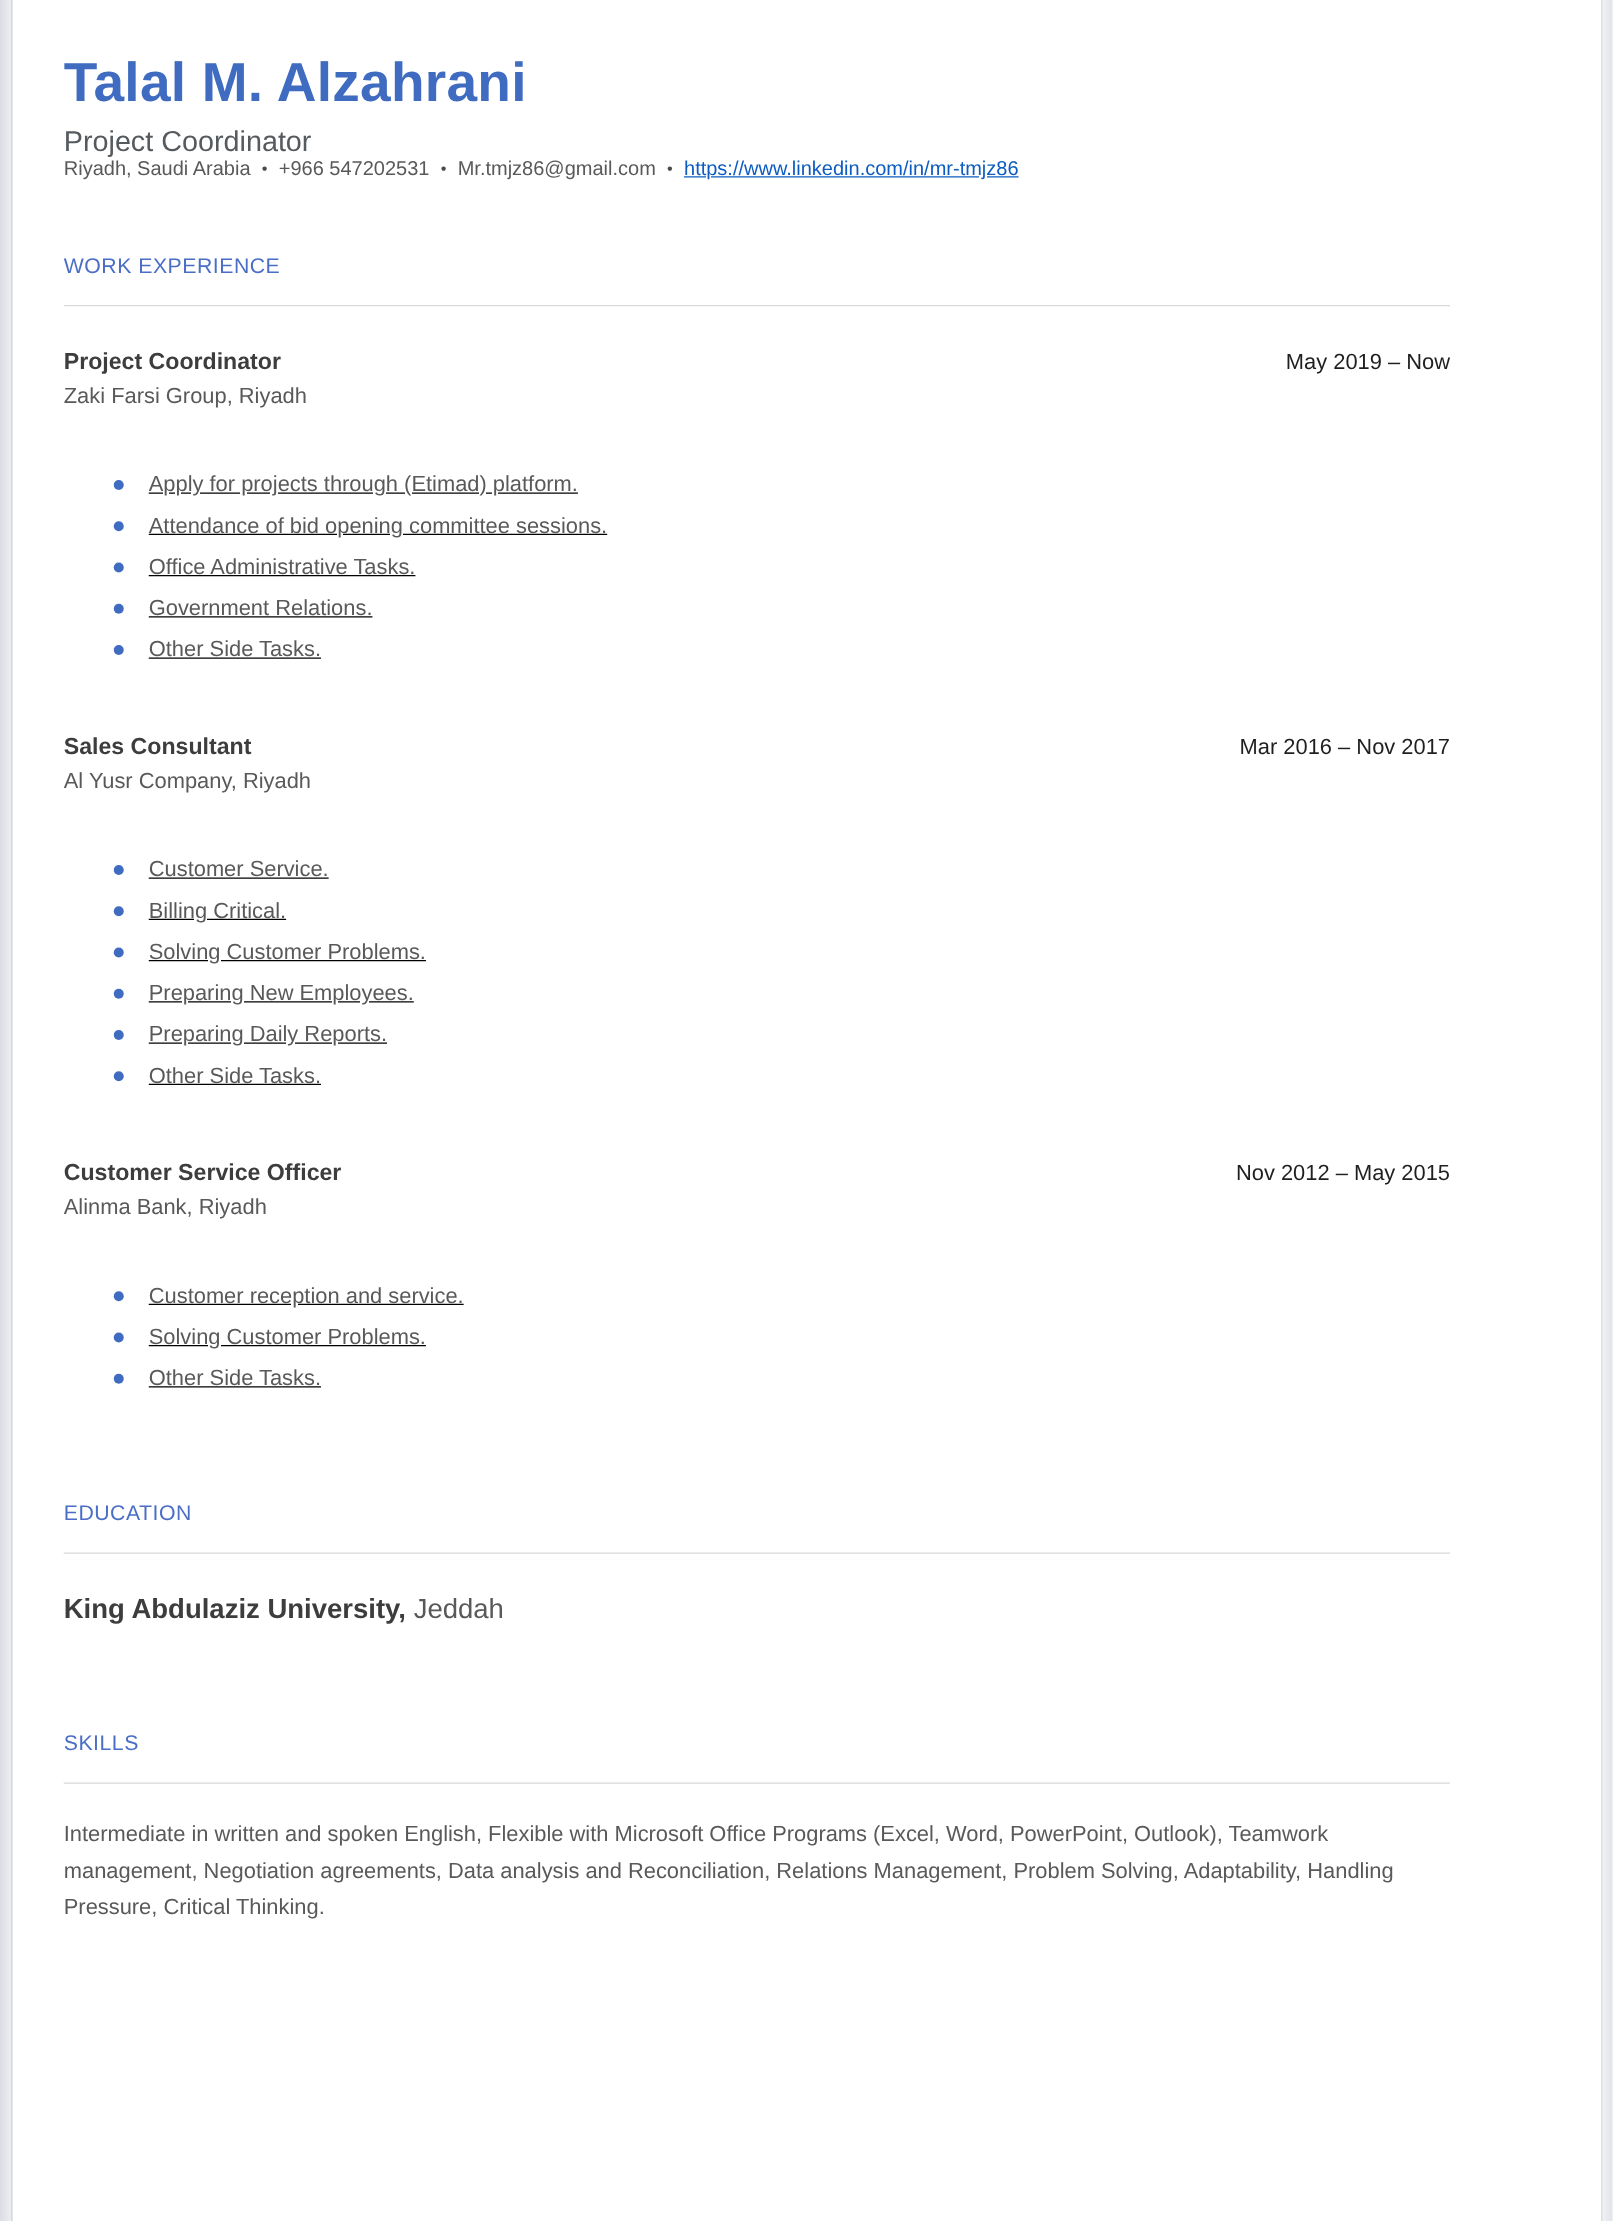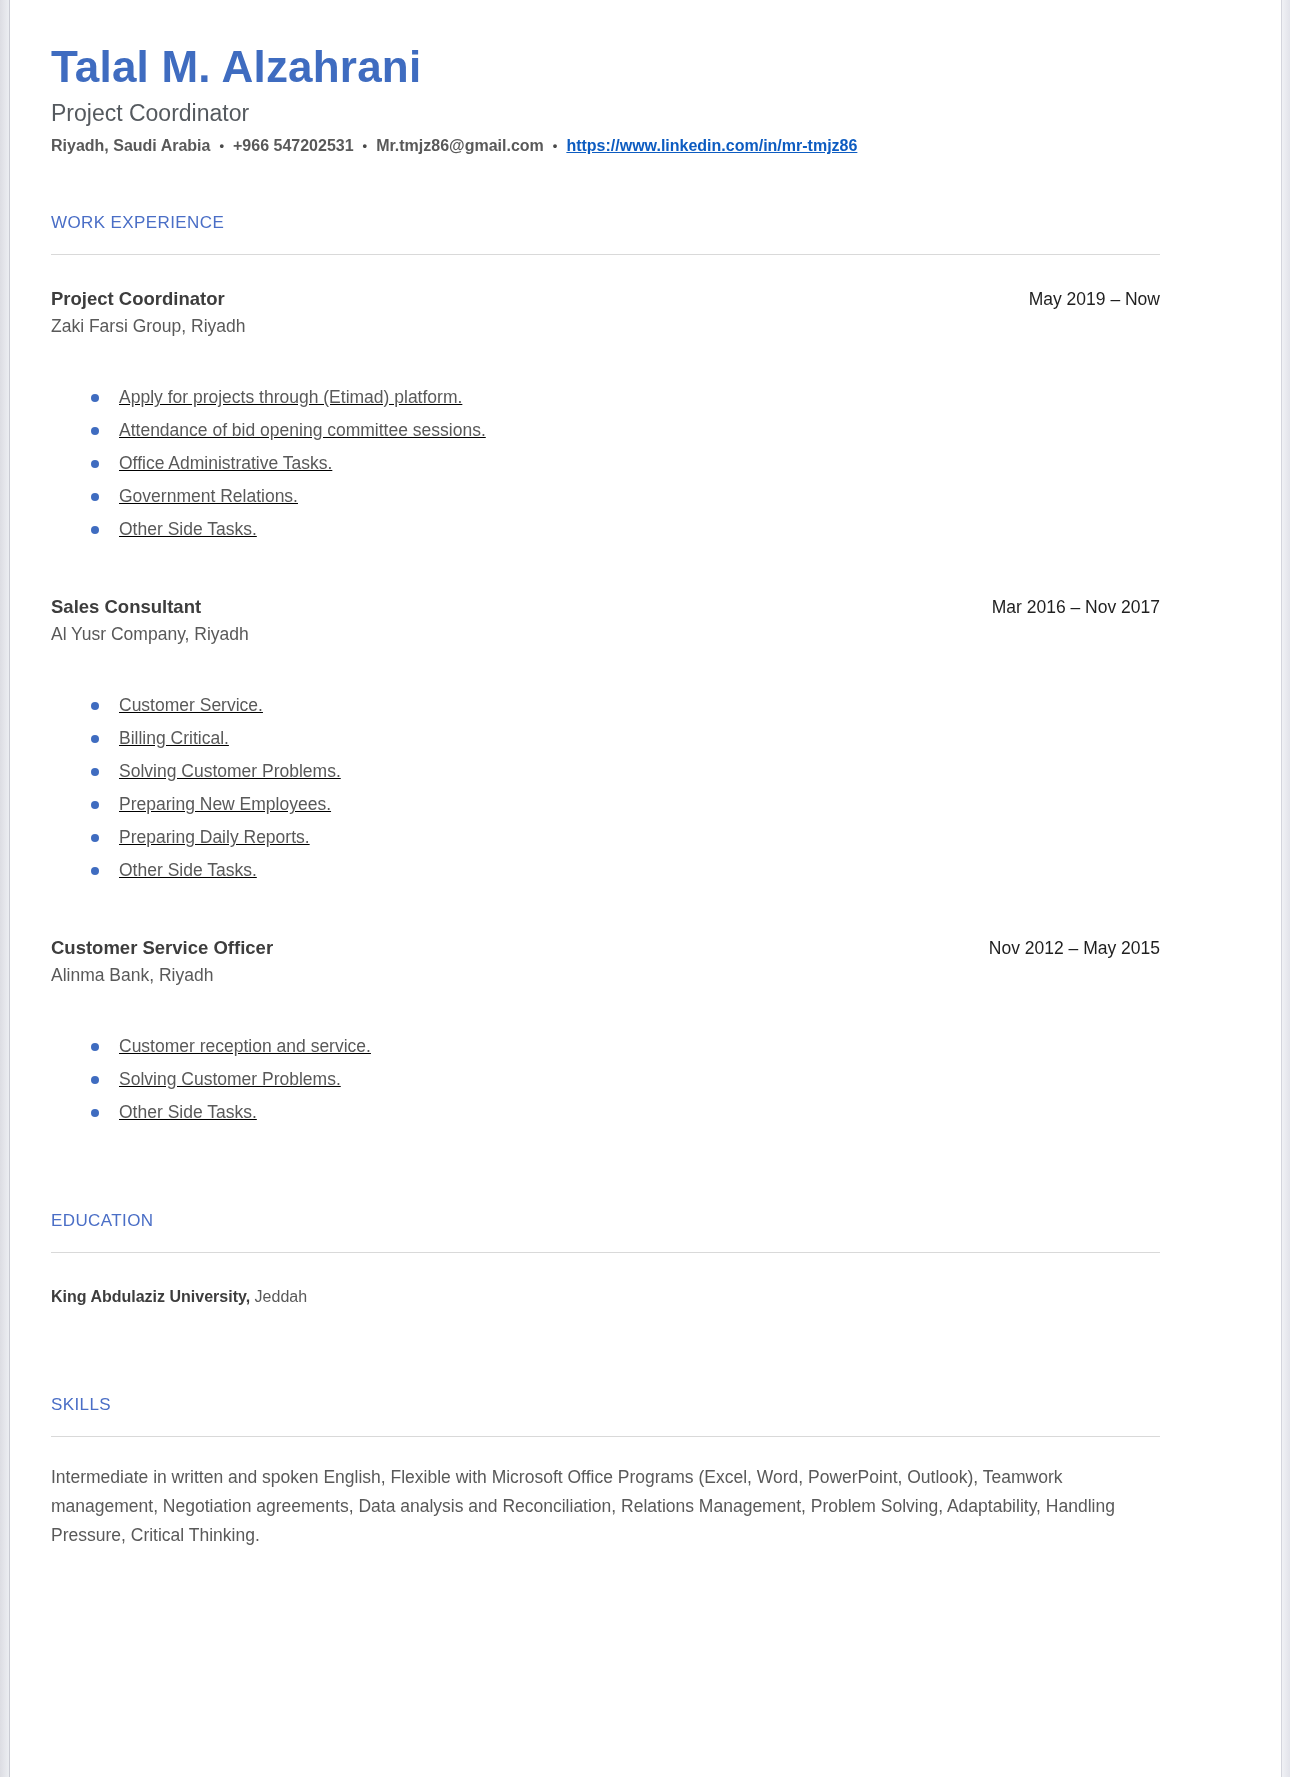--- a/index.html
+++ b/index.html
@@ -25,21 +25,21 @@
     position: absolute; left: 11px; right: 10px; top: 0; bottom: 0;
     background: #ffffff;
   }
   .content { padding: 42px 120px 0 40px; }
 
   h1.name {
     font-size: 44px; font-weight: 700; color: #3f6cc0;
     letter-spacing: 0.2px; line-height: 1.12;
   }
   .subtitle { font-size: 23px; color: #555a5f; margin-top: 9px; }
-  .contact { font-size: 16px; color: #595959; margin-top: 10px; white-space: nowrap; font-weight: bold; }
+  .contact { font-size: 16px; color: #595959; white-space: nowrap; }
   .contact .sep { display: inline-block; margin: 0 9px; font-size: 13px; color: #4a4a4a; vertical-align: 1px; }
   .contact a { color: #0d5cc1; text-decoration: underline; }
 
   .section-label {
     margin-top: 58px; font-size: 17px; font-weight: 400;
     color: #4a6ec6; letter-spacing: 0.4px;
   }
   .divider { margin-top: 21px; border-top: 1px solid #d9d9d9; height: 0; }
 
   .job { margin-top: 33px; }
@@ -51,21 +51,21 @@
 
   ul.bullets { margin-top: 44px; padding-left: 68px; list-style: none; text-decoration: underline; }
   ul.bullets li {
     position: relative; font-size: 17.5px; color: #595959; line-height: 33px;
   }
   .dot {
     position: absolute; left: -28px; top: 12.5px;
     width: 8px; height: 8px; border-radius: 50%; background: #3f6cc0;
   }
 
-  .edu-entry { margin-top: 30px; font-size: 16px; color: #595959; line-height: 28px; }
+  .edu-entry { margin-top: 30px; font-size: 22px; color: #595959; line-height: 28px; }
   .edu-entry .inst { font-weight: 700; color: #3d3d3d; }
 
   .skills-text {
     margin-top: 26px; font-size: 17.5px; color: #595959;
     line-height: 29px; max-width: 1078px;
   }
 </style>
 </head>
 <body>
 

